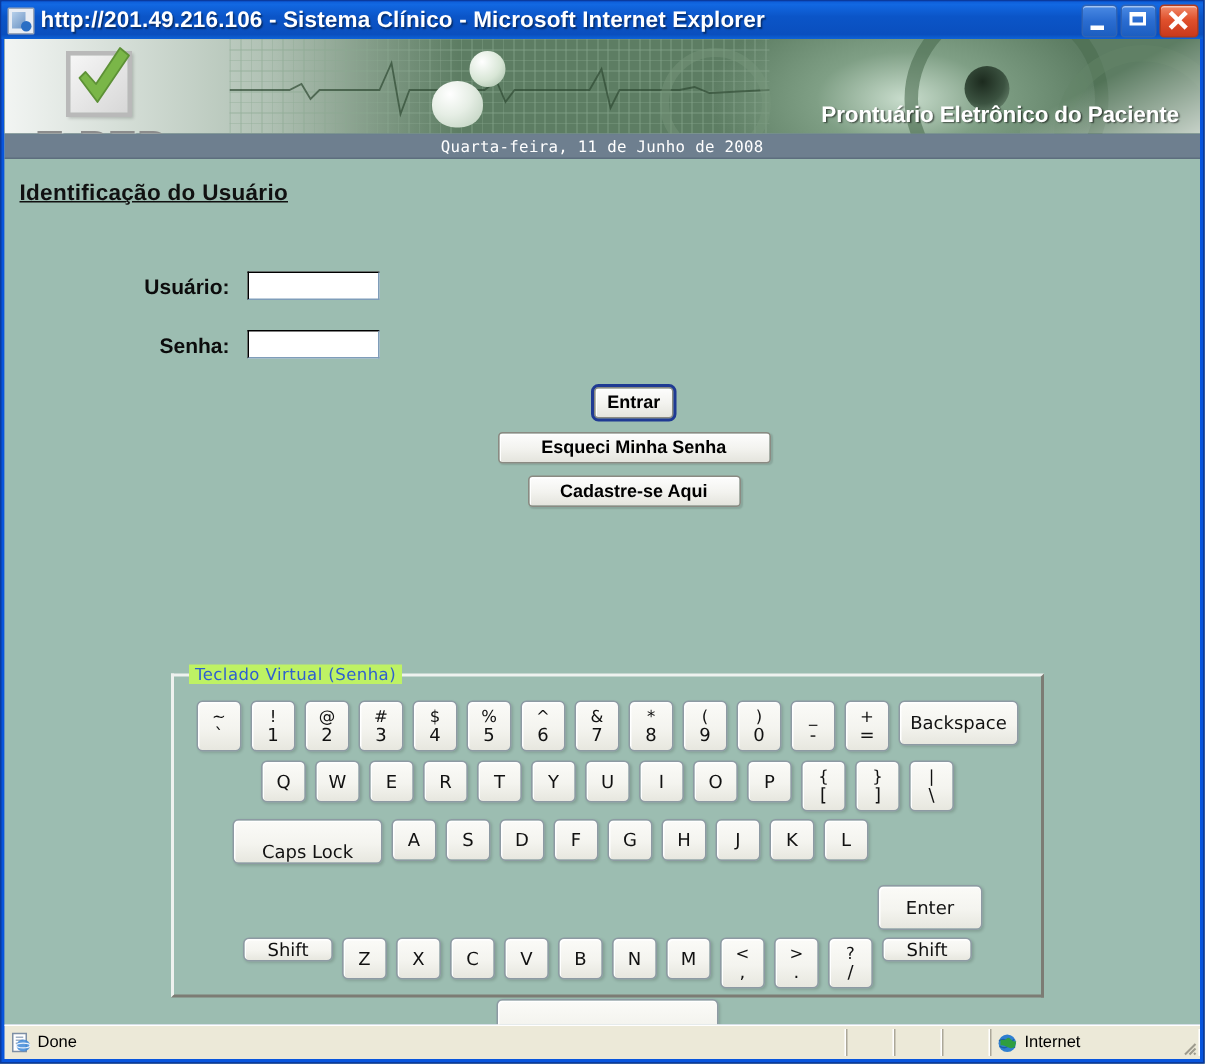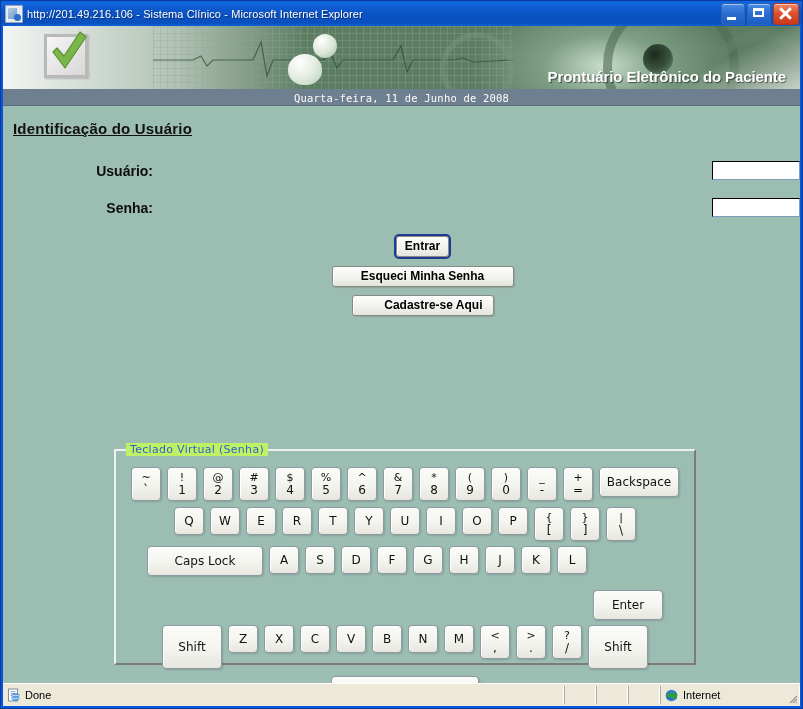--- a/index.html
+++ b/index.html
@@ -43,22 +43,22 @@
     background: linear-gradient(135deg,#b7d0ea 0%, #6b93c4 100%);
   }
   .titlebar .tb-icon::after {
     content: ""; position: absolute;
     right: 1px; bottom: 1px; width: 7px; height: 7px;
     background: #2b6fc4;
     border-radius: 50%;
   }
   .titlebar .tb-title {
     color: #ffffff;
-    font-size: 11px;
-    font-weight: normal;
+    font-size: 15px;
+    font-weight: bold;
     text-shadow: 1px 1px 1px rgba(0,0,0,.45);
     white-space: nowrap;
     letter-spacing: .1px;
   }
   .tb-buttons {
     position: absolute; right: 3px; top: 2px;
     display: flex; gap: 2px;
   }
   .tb-btn {
     width: 22px; height: 20px;
@@ -211,22 +211,23 @@
     color: #111111;
     text-decoration: underline;
     letter-spacing: .2px;
   }
 
   
   .form-area {
     position: absolute; left: 0; right: 0; top: 55px;
   }
   .form-row {
-    display: flex; align-items: center; justify-content: space-between;
+    display: flex; align-items: center; justify-content: flex-start;
     margin-bottom: 18px;
+    margin-top: 20px;
   }
   .form-row .lbl {
     width: 150px; text-align: right;
     font-size: 14px; font-weight: bold; color: #0c0c0c;
     padding-right: 12px;
   }
   .form-row .txtfield {
     width: 82px; height: 17px;
     background: #ffffff;
     border: 1px solid #000000;
@@ -253,21 +254,21 @@
   .btn.default-btn {
     outline: 2px solid #1f3a93;
     outline-offset: 0px;
     padding: 2px 8px 3px;
     margin: 1px 0;
   }
   .btn-row.r1 { margin-top: 4px; }
   .btn-row.r2 { margin-top: 8px; }
   .btn-row.r2 .btn { width: 182px; }
   .btn-row.r3 { margin-top: 8px; }
-  .btn-row.r3 .btn { width: 142px; text-align: right; }
+  .btn-row.r3 .btn { width: 142px; }
 
   
   .kb-fieldset {
     position: absolute;
     left: 111px; top: 343px;
     width: 582px; height: 216px;
     box-sizing: border-box;
     border: 2px solid;
     border-color: #eef2ef #7c7c74 #7c7c74 #eef2ef;
     padding: 0;
@@ -304,23 +305,23 @@
   }
   .key.dual {
     width: 30px; height: 34px;
     padding-top: 1px;
     line-height: 1.08;
   }
   .key.dual .top { font-size: 11px; }
   .key.dual .bot { font-size: 12px; }
   .key.single { width: 30px; height: 28px; }
   .key.wide-bs { width: 80px; height: 30px; }
-  .key.wide-caps { width: 116px; height: 30px; }
+  .key.wide-caps { width: 100px; height: 30px; justify-content: flex-end; }
   .key.wide-enter { width: 70px; height: 30px; margin-top: 44px; }
-  .key.wide-shift { width: 60px; height: 44px; }
+  .key.wide-shift { width: 60px; height: 16px; }
   .key.space { width: 148px; height: 30px; }
   .kb-row.row1 { margin-bottom: 6px; }
   .kb-row.row4 { margin-bottom: 7px; }
 
   
   .statusbar {
     height: 22px; flex: 0 0 22px;
     background: #ece9d8;
     margin: 0 2px 2px;
     border-top: 1px solid #ffffff;

